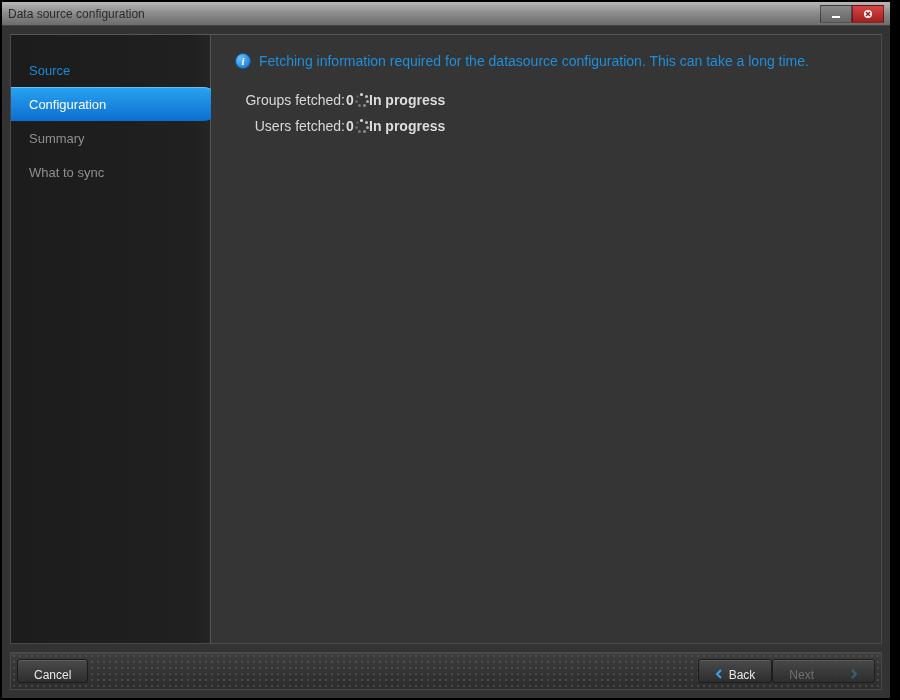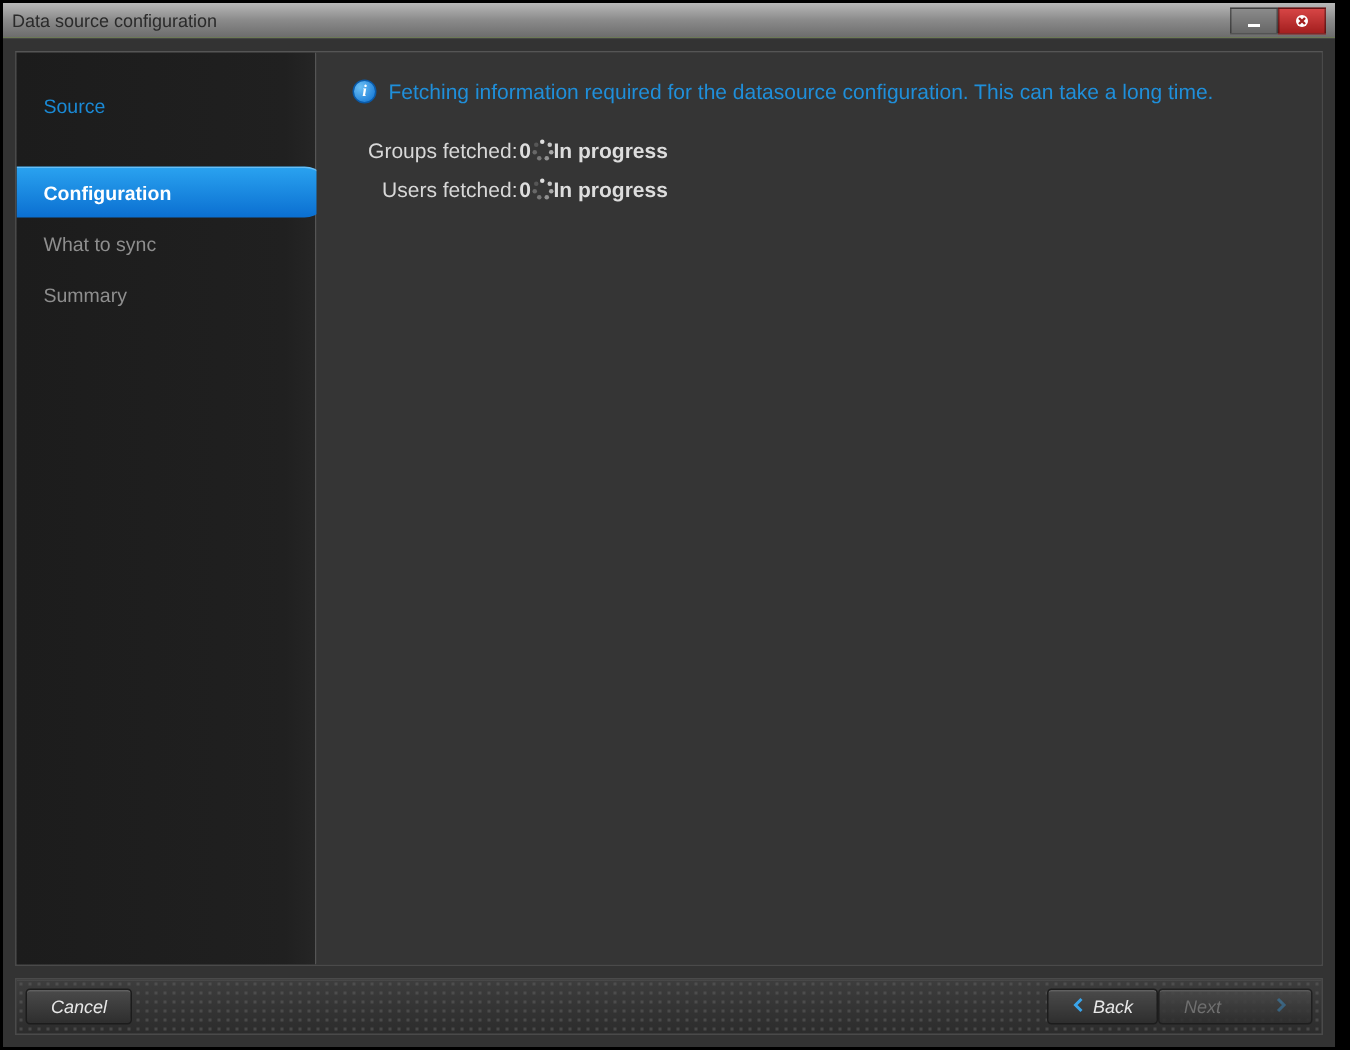--- a/index.html
+++ b/index.html
@@ -1,21 +1,21 @@
 <!DOCTYPE html>
 <html><head>
   <meta charset="utf-8">
   <style>
     * { box-sizing: border-box; margin: 0; padding: 0; font-family: Arial, sans-serif; }
     body { width: 900px; height: 700px; overflow: hidden; background: #000; }
 
     .window {
       width: 892px; height: 700px;
       border: 2px solid #000;
-      background: #bef264;
+      background: #c4b5fd;
       position: relative;
       border-radius: 12px;
     }
 
     .titlebar {
       height: 24px;
       background: linear-gradient(to bottom, #b8b8b8 0%, #8a8a8a 50%, #6c6c6c 100%);
       display: flex; align-items: center;
       padding: 0 6px;
       color: #2a2a2a;
@@ -58,25 +58,24 @@
       padding-top: 18px;
     }
     .nav-item {
       height: 34px; display: flex; align-items: center;
       padding-left: 18px; font-size: 13px;
       color: #8e8e8e; cursor: pointer;
     }
     .nav-item.link { color: #1a8ad6; }
     .nav-item.active {
       background: linear-gradient(to bottom, #2aa3f0 0%, #0b6fd1 100%);
-      color: #fff; font-weight: bold;
+      color: #fff; font-weight: normal;
       border-top-right-radius: 17px; border-bottom-right-radius: 17px;
       margin-right: -10px; padding-right: 10px;
       box-shadow: inset 0 1px 0 rgba(255,255,255,.3);
-      margin-top: 24px;
     }
 
     .main {
       flex: 1; background: #353535;
       padding: 18px 24px;
       color: #ddd; font-size: 14px;
     }
     .info-row { display: flex; align-items: center; gap: 8px; margin-bottom: 18px; }
     .info-row .txt { color: #1f8fda; }
     .info-icon {
@@ -113,25 +112,25 @@
       display: flex; align-items: center;
       padding: 0 6px;
       background:
         radial-gradient(circle, rgba(90,90,90,.6) 1px, transparent 1px) 0 0/6px 6px,
         linear-gradient(#3d3d3d,#2c2c2c);
       border: 1px solid #4a4a4a;
       box-shadow: inset 0 1px 0 rgba(255,255,255,.06);
     }
     .btn {
       height: 24px; padding: 0 16px;
-      display: inline-flex; align-items: center; gap: 6px;
+      display: inline-flex; align-items: flex-end; gap: 6px;
       background: linear-gradient(#4a4a4a,#2e2e2e);
       border: 1px solid #1c1c1c; border-radius: 3px;
       box-shadow: inset 0 1px 0 rgba(255,255,255,.12);
-      color: #e8e8e8; font-size: 12px; cursor: pointer; font-style: italic;
+      color: #e8e8e8; font-size: 12px; cursor: pointer;
     }
     .btn.disabled { color: #7a7a7a; cursor: default; opacity: .85; }
     .footer .spacer { flex: 1; }
     .arrow-left, .arrow-right { display:inline-block; }
     .arrow-left svg path, .arrow-right svg path { }
     .btn.disabled svg path { opacity: .45; }
   </style>
 </head>
 <body>
 
@@ -159,24 +158,24 @@
     <div class="content">
 
       <div class="sidebar">
         <div class="nav-item link">
           <span>Source</span>
         </div>
         <div class="nav-item active">
           <span>Configuration</span>
         </div>
         <div class="nav-item">
+          <span>Summary</span>
+        </div>
+        <div class="nav-item">
           <span>What to sync</span>
-        </div>
-        <div class="nav-item">
-          <span>Summary</span>
         </div>
       </div>
 
       <div class="main">
 
         <div class="info-row">
           <span class="info-icon"></span>
           <span class="txt">Fetching information required for the datasource configuration. This can take a long time.</span>
         </div>
 

